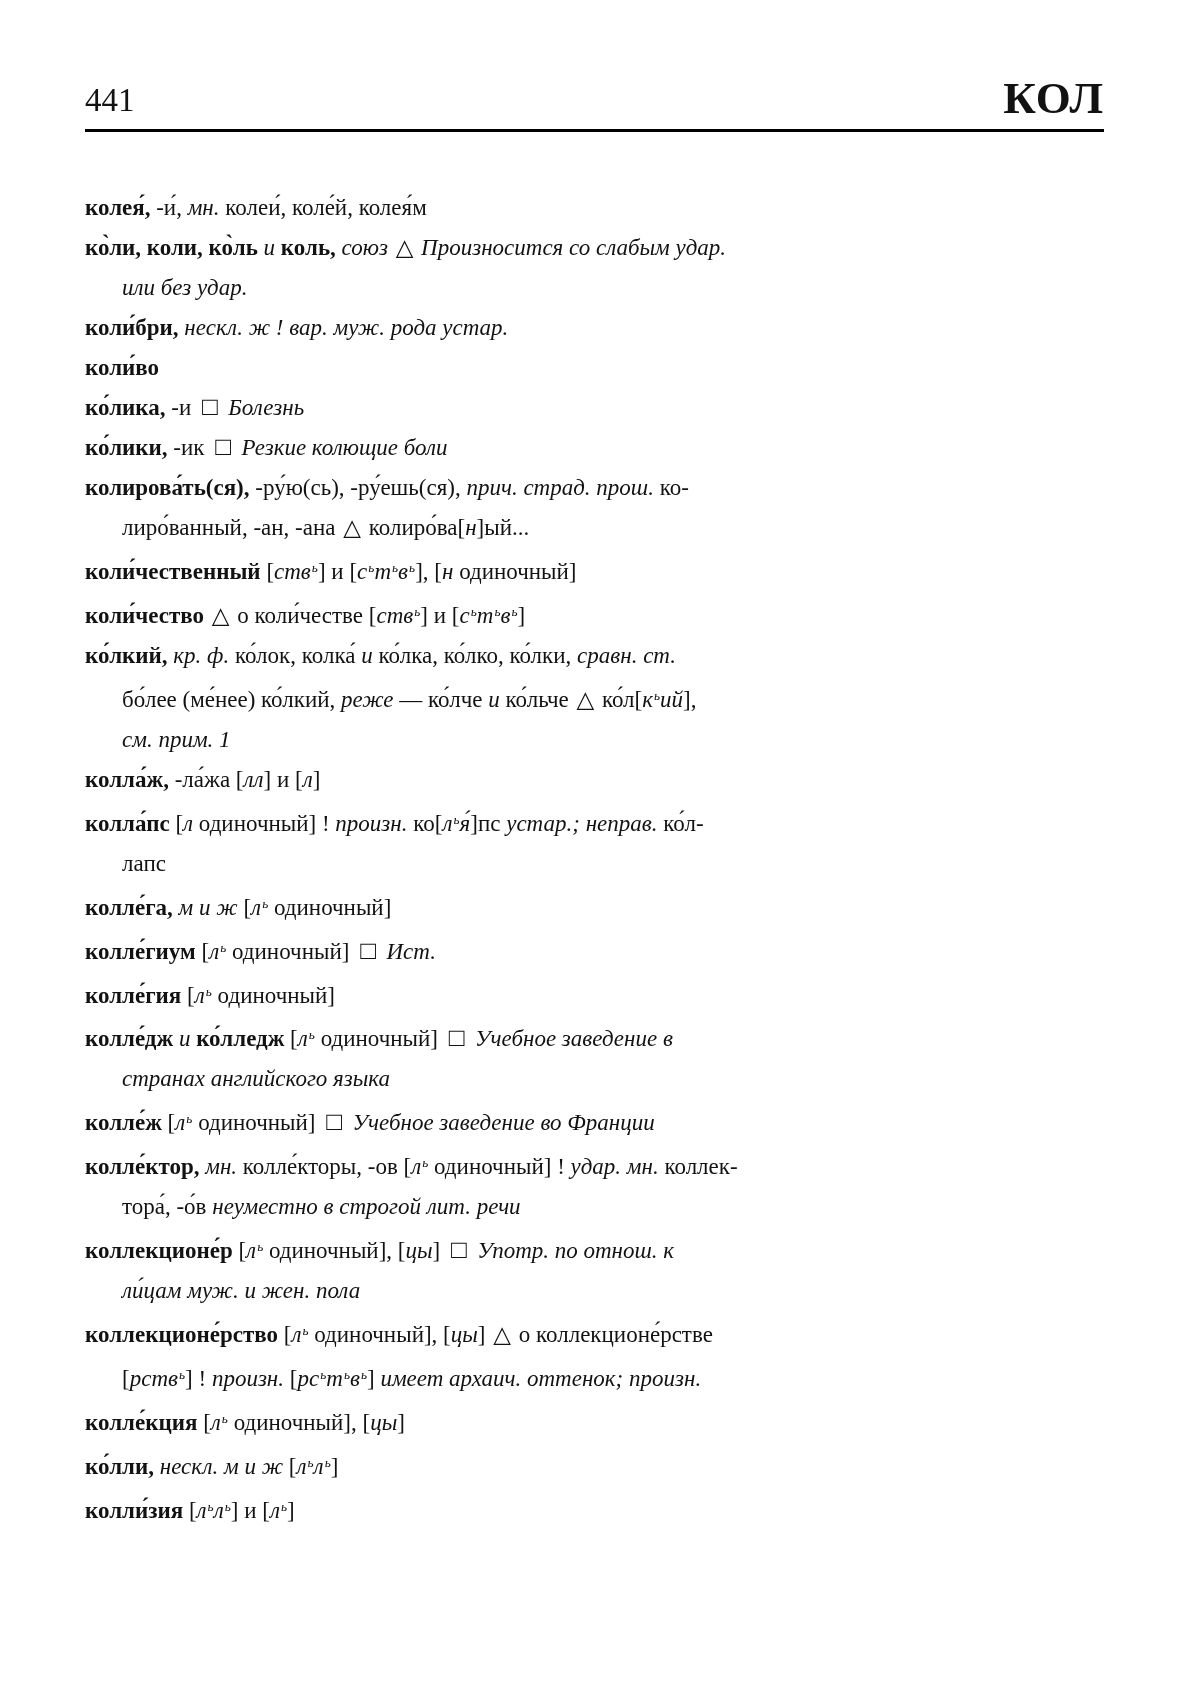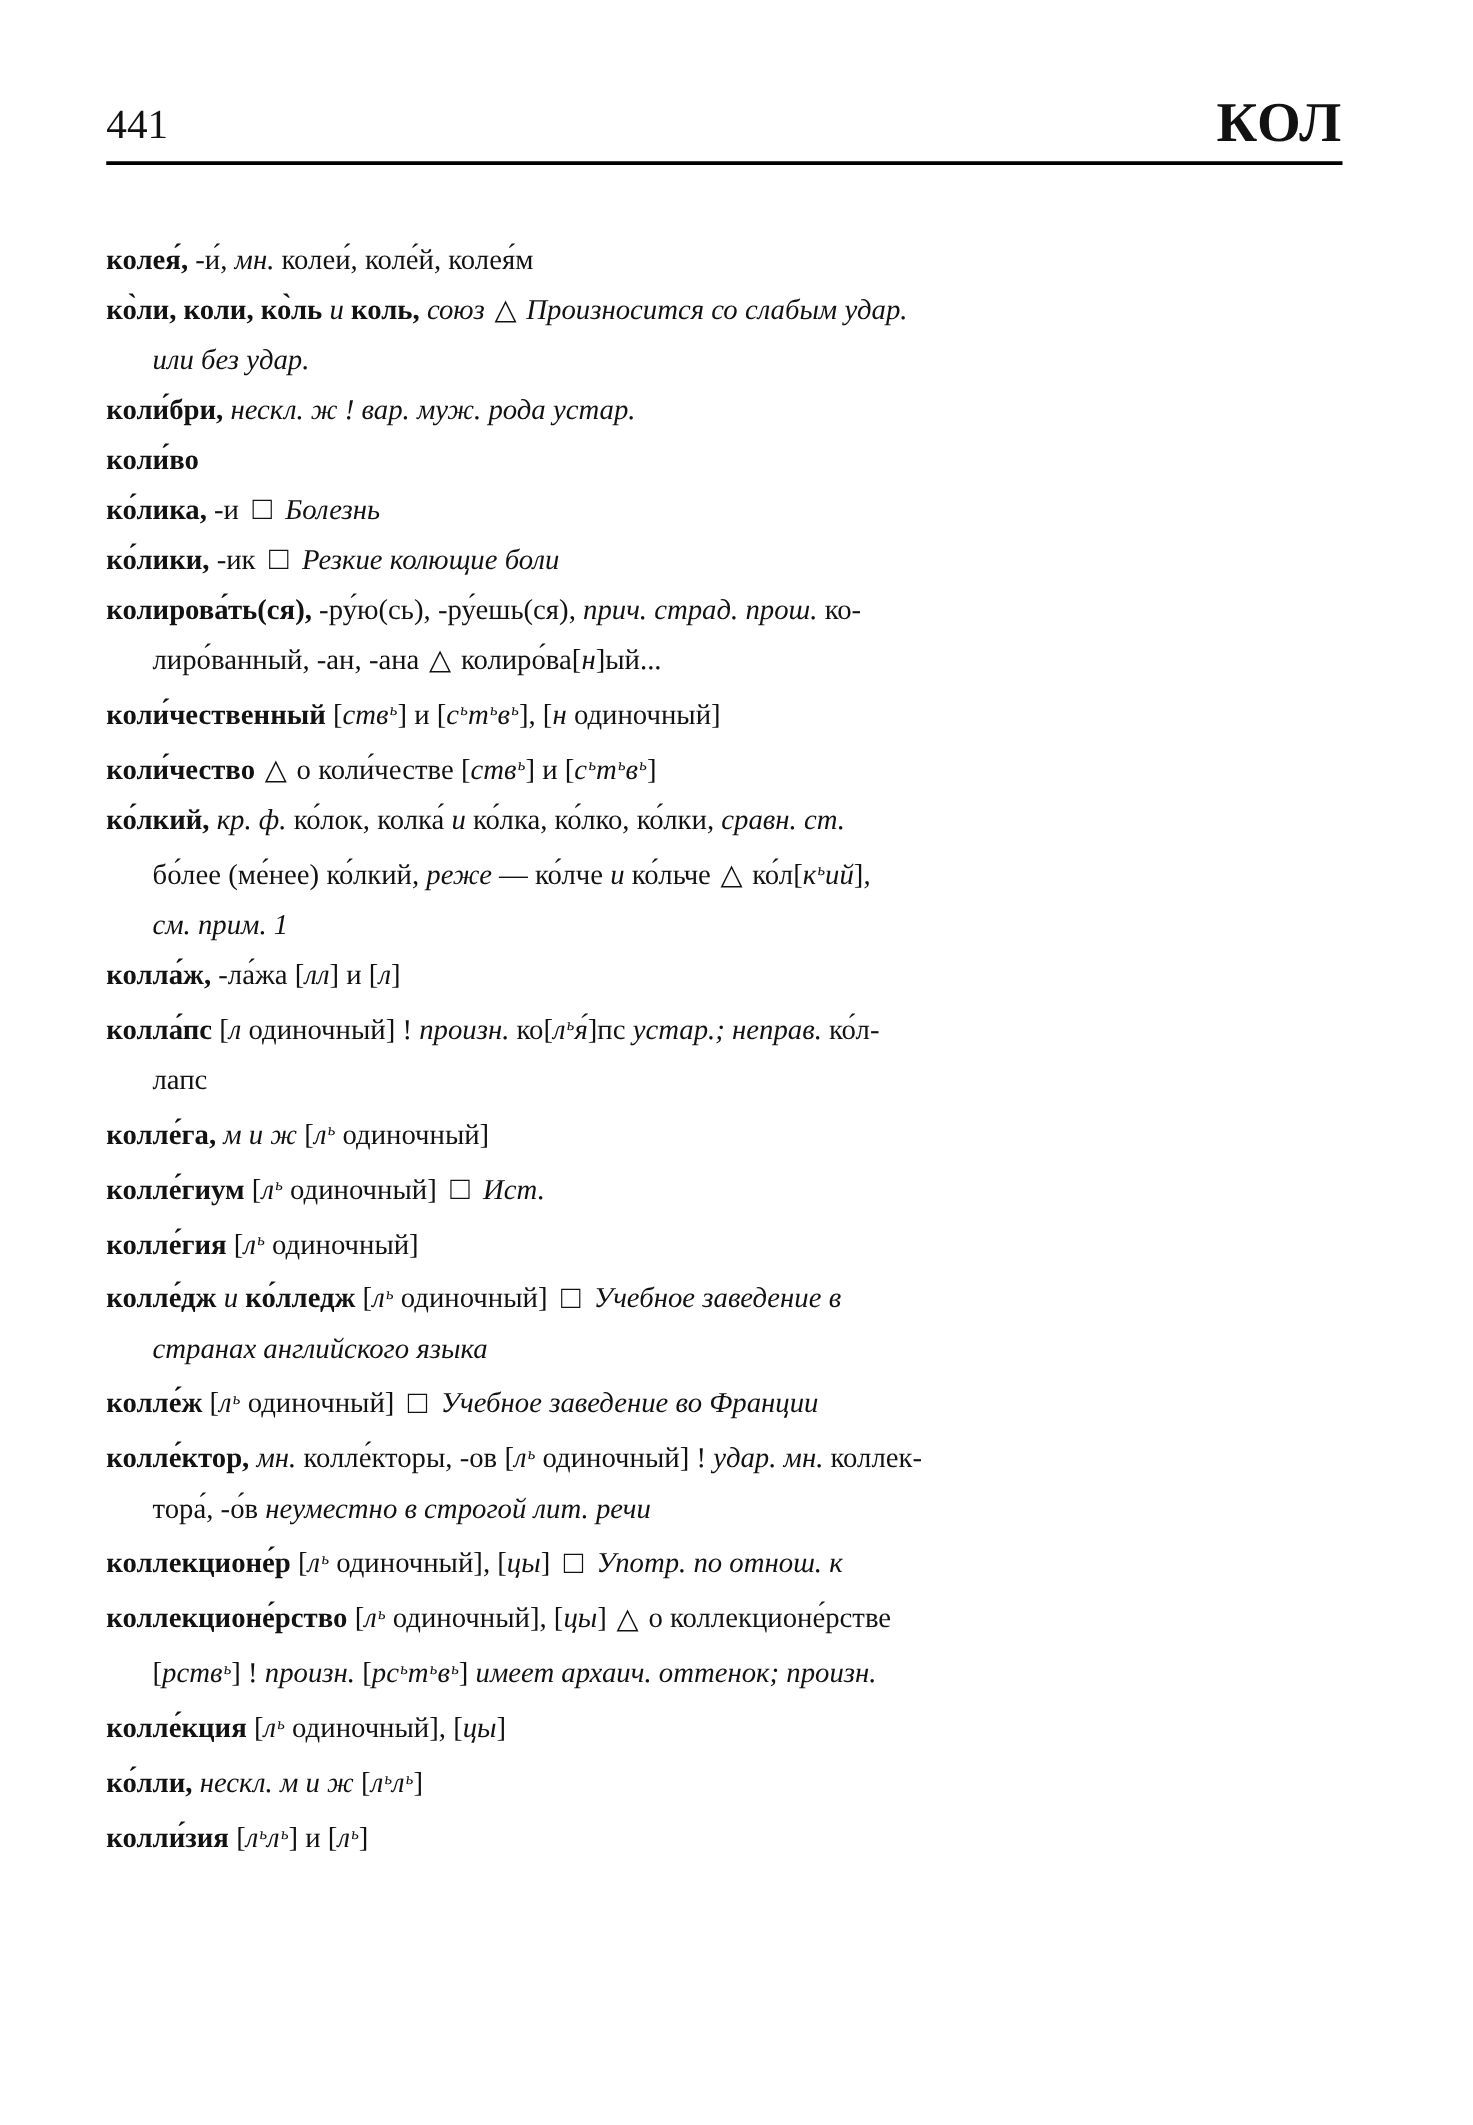--- a/index.html
+++ b/index.html
@@ -8,21 +8,21 @@
     background: #ffffff;
   }
   body {
     width: 1178px;
     height: 1700px;
     color: #121212;
     font-family: "Liberation Serif", "DejaVu Serif", serif;
     overflow: hidden;
   }
   .page {
-    padding: 76px 104px 0 85px;
+    padding: 76px 74px 0 85px;
   }
   .header-row {
     display: flex;
     justify-content: space-between;
     align-items: flex-end;
   }
   .pagenum {
     font-size: 33px;
     line-height: 1;
     padding-bottom: 4px;
@@ -124,20 +124,21 @@
       </div>
       <div class="entry">
         <div class="line"><span class="sg-b">колле́ж </span><span class="sg-r">[</span><span class="sg-i">л</span><span class="sg-s">ь</span><span class="sg-r"> одиночный] </span><span class="sg-q">□</span><span class="sg-r"> </span><span class="sg-i">Учебное заведение во Франции</span></div>
       </div>
       <div class="entry">
         <div class="line"><span class="sg-b">колле́ктор, </span><span class="sg-i">мн.</span><span class="sg-r"> колле́кторы, -ов [</span><span class="sg-i">л</span><span class="sg-s">ь</span><span class="sg-r"> одиночный] ! </span><span class="sg-i">удар. мн.</span><span class="sg-r"> коллек-</span></div>
         <div class="line ind"><span class="sg-r">тора́, -о́в </span><span class="sg-i">неуместно в строгой лит. речи</span></div>
       </div>
       <div class="entry">
         <div class="line"><span class="sg-b">коллекционе́р </span><span class="sg-r">[</span><span class="sg-i">л</span><span class="sg-s">ь</span><span class="sg-r"> одиночный], [</span><span class="sg-i">цы</span><span class="sg-r">] </span><span class="sg-q">□</span><span class="sg-r"> </span><span class="sg-i">Употр. по отнош. к</span></div>
+        <div class="line ind"><span class="sg-i">ли́цам муж. и жен. пола</span></div>
       </div>
       <div class="entry">
         <div class="line"><span class="sg-b">коллекционе́рство </span><span class="sg-r">[</span><span class="sg-i">л</span><span class="sg-s">ь</span><span class="sg-r"> одиночный], [</span><span class="sg-i">цы</span><span class="sg-r">] </span><span class="sg-t">△</span><span class="sg-r"> о коллекционе́рстве</span></div>
         <div class="line ind"><span class="sg-r">[</span><span class="sg-i">рств</span><span class="sg-s">ь</span><span class="sg-r">] ! </span><span class="sg-i">произн.</span><span class="sg-r"> [</span><span class="sg-i">рс</span><span class="sg-s">ь</span><span class="sg-i">т</span><span class="sg-s">ь</span><span class="sg-i">в</span><span class="sg-s">ь</span><span class="sg-r">] </span><span class="sg-i">имеет архаич. оттенок; произн.</span></div>
       </div>
       <div class="entry">
         <div class="line"><span class="sg-b">колле́кция </span><span class="sg-r">[</span><span class="sg-i">л</span><span class="sg-s">ь</span><span class="sg-r"> одиночный], [</span><span class="sg-i">цы</span><span class="sg-r">]</span></div>
       </div>
       <div class="entry">
         <div class="line"><span class="sg-b">ко́лли, </span><span class="sg-i">нескл. м и ж</span><span class="sg-r"> [</span><span class="sg-i">л</span><span class="sg-s">ь</span><span class="sg-i">л</span><span class="sg-s">ь</span><span class="sg-r">]</span></div>

